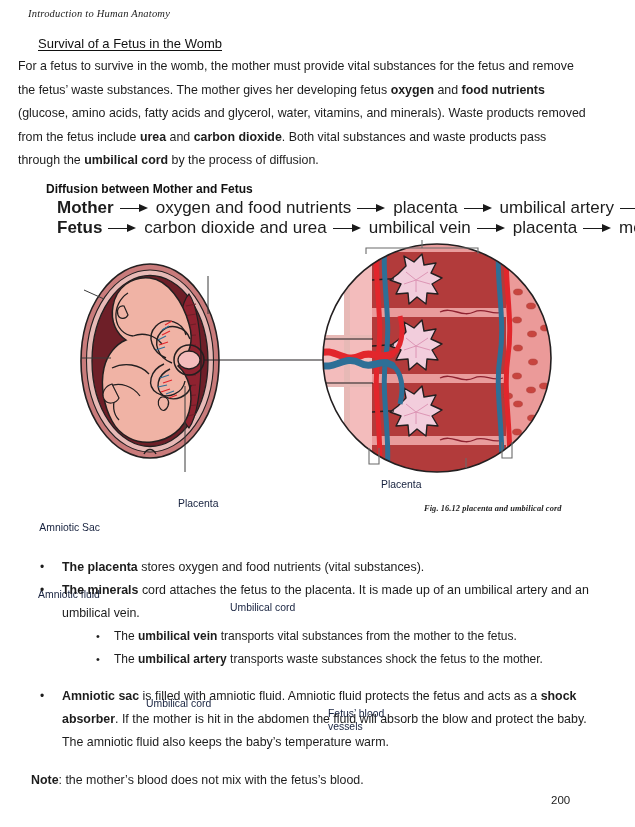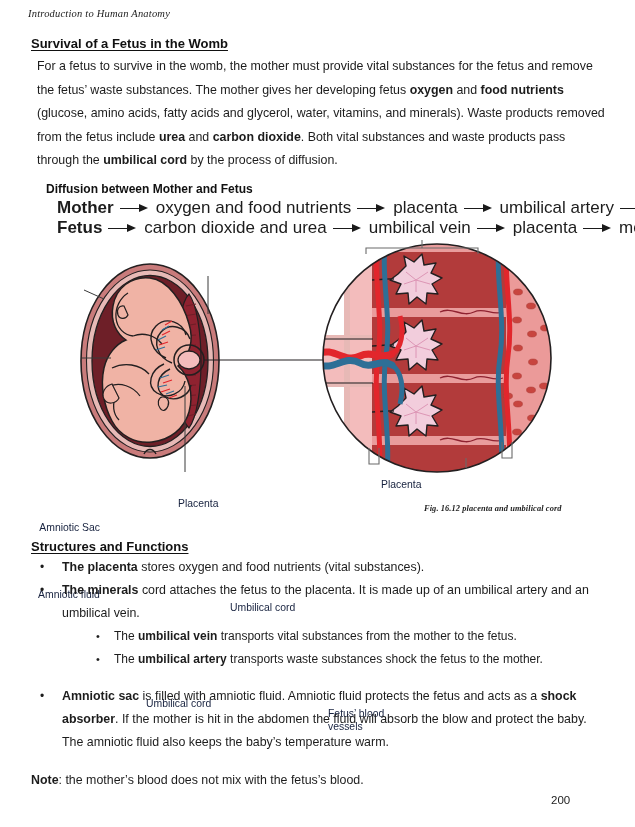--- a/index.html
+++ b/index.html
@@ -27,33 +27,33 @@
     left: 28px;
     top: 8px;
     font-family: "Liberation Serif", serif;
     font-style: italic;
     font-size: 10.5px;
     color: #222;
     letter-spacing: 0.2px;
   }
   .section-heading {
     position: absolute;
-    left: 31px;
+    left: 38px;
     font-size: 13px;
-    font-weight: bold;
+    font-weight: normal;
     text-decoration: underline;
     text-underline-offset: 2px;
     color: #111;
   }
   #heading-survival { top: 36px; }
   #heading-structures { top: 539px; }
 
   .body-para {
     position: absolute;
-    left: 37px;
+    left: 18px;
     width: 572px;
     font-size: 12.4px;
     line-height: 23.5px;
     color: #1c1c1c;
     text-align: left;
   }
   #para-intro { top: 55px; }
   b, .bold { font-weight: bold; }
 
   .diffusion-title {
@@ -442,21 +442,20 @@
     <div class="fig-label" id="label-amniotic-sac">Amniotic Sac</div>
     <div class="fig-label" id="label-amniotic-fluid">Amniotic fluid</div>
     <div class="fig-label" id="label-placenta-left">Placenta</div>
     <div class="fig-label" id="label-umbilical-left">Umbilical cord</div>
     <div class="fig-label" id="label-umbilical-mid">Umbilical cord</div>
     <div class="fig-label" id="label-placenta-right">Placenta</div>
     <div class="fig-label" id="label-fetus-vessels">Fetus’ blood vessels</div>
     <div class="fig-caption">Fig. 16.12 placenta and umbilical cord</div>
   </div>
 
-  <div class="section-heading" id="heading-structures">Structures and Functions</div>
 
   <ul class="bullet-list" id="list-structures">
     <li class="bullet-item">
       <span class="dot">•</span>
       <b>The placenta</b><span> stores oxygen and food nutrients (vital substances).</span>
     </li>
     <li class="bullet-item">
       <span class="dot">•</span>
       <b>The minerals</b><span> cord attaches the fetus to the placenta. It is made up of an umbilical artery and an umbilical vein.</span>
       <ul class="sub-list">

